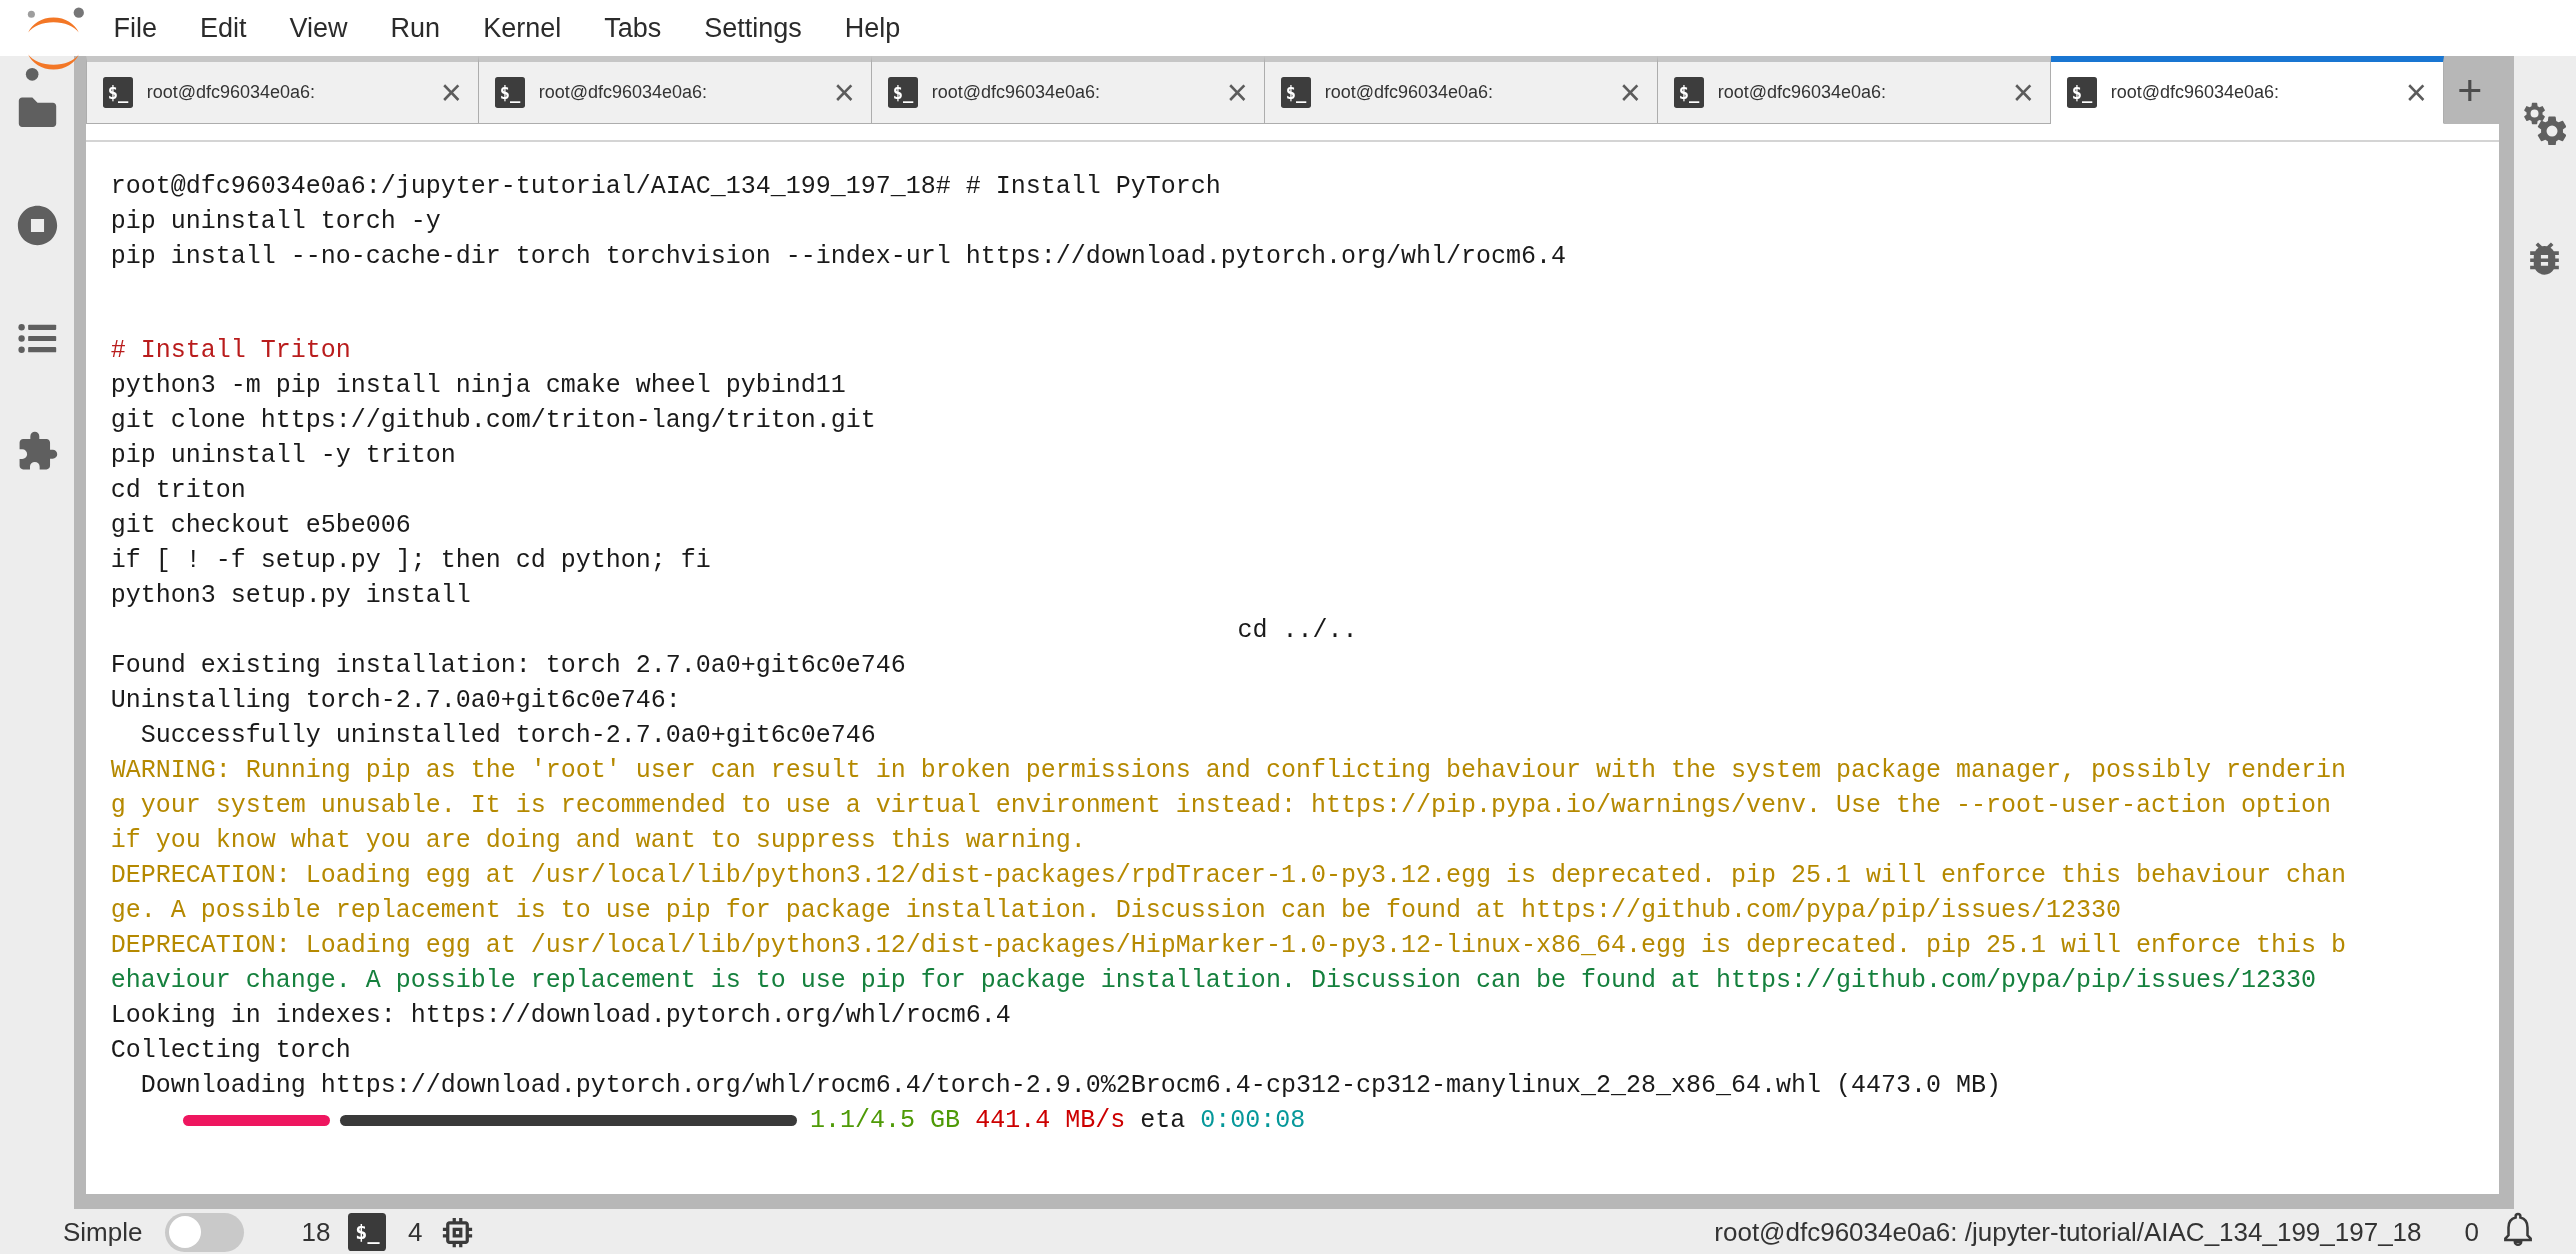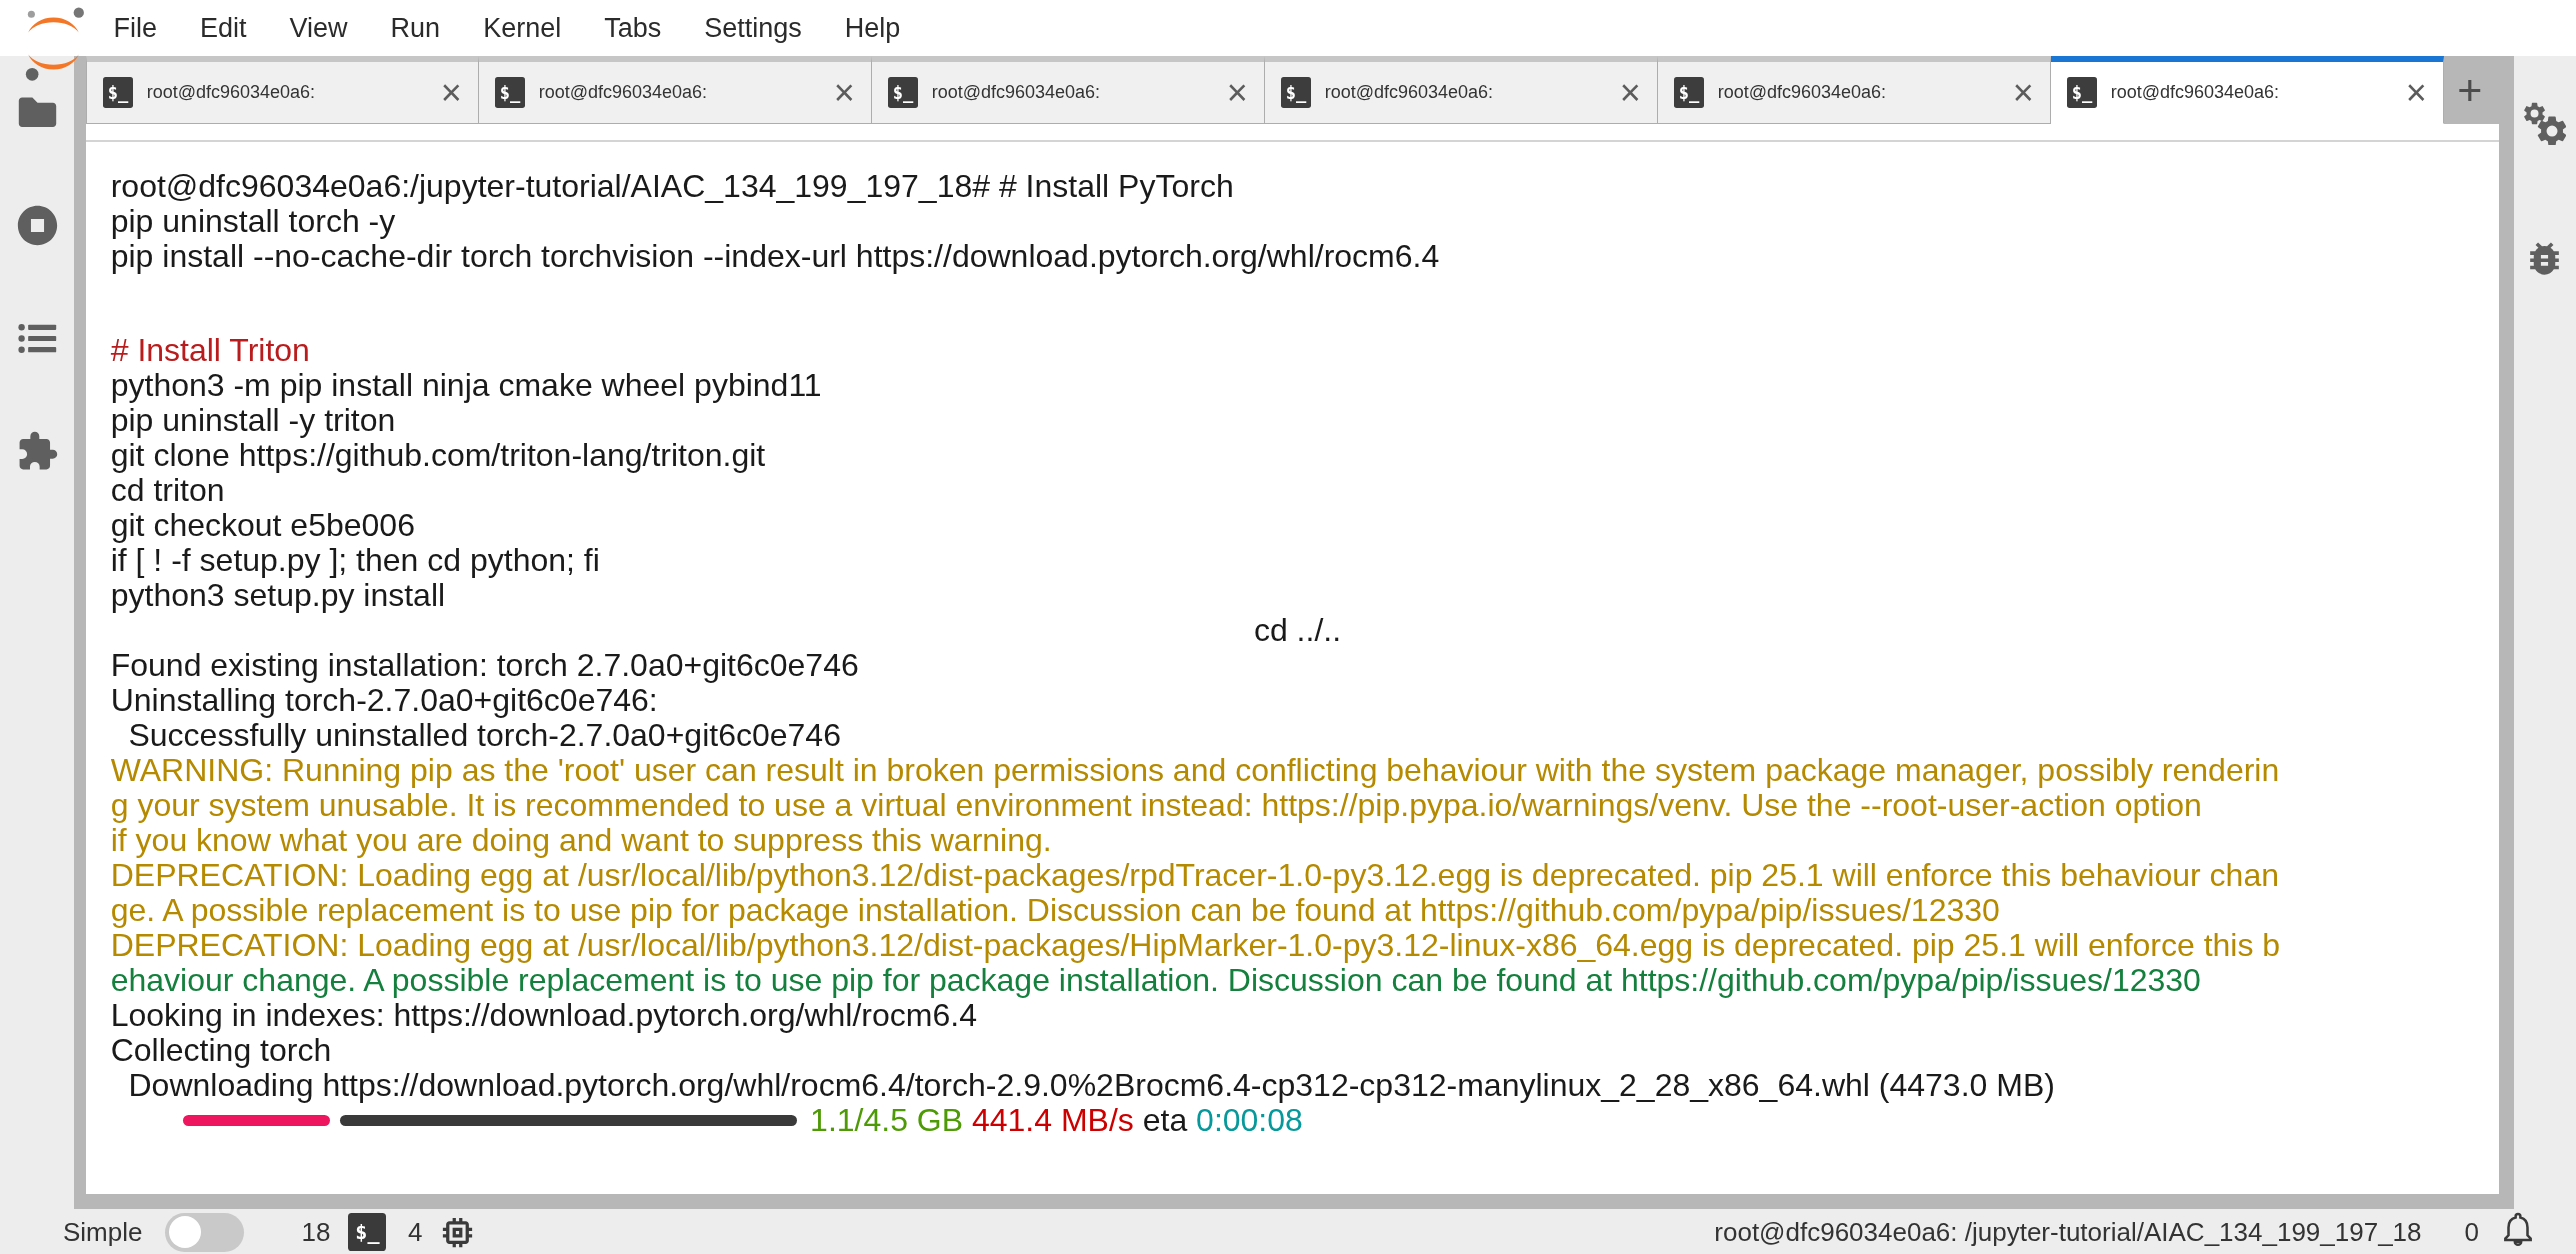--- a/index.html
+++ b/index.html
@@ -39,22 +39,22 @@
     display:flex; align-items:center; justify-content:center;
   }
   .tab-label { margin-left:13.5px; font-size:18px; color:#333333; white-space:nowrap; overflow:hidden; }
   .tab-close { margin-left:auto; color:#5c5c5c; font-size:36px; line-height:36px; font-weight:400; }
   #plus-btn { width:52px; height:68px; display:flex; align-items:center; justify-content:center;
               font-size:43px; color:#4d4d4d; font-weight:300; }
 
   
   #content { position:absolute; left:11.7px; top:68px; width:2413px; height:1070px; background:#ffffff; overflow:hidden; }
   #content-rule { position:absolute; left:0; top:16px; width:100%; height:1.8px; background:#d4d4d4; }
-  #term { position:absolute; left:25px; top:45px; right:14.4px; font-family:Liberation Sans, sans-serif;
-          font-size:32px; line-height:35px; color:#1a1a1a; }
+  #term { position:absolute; left:25px; top:45px; right:14.4px; font-family:Liberation Mono, monospace;
+          font-size:25px; line-height:35px; color:#1a1a1a; }
   .tline { white-space:pre; height:35px; }
   .tline.progress { display:flex; align-items:center; }
   .bar-seg { display:inline-block; height:11.7px; border-radius:6.3px; flex:0 0 auto; }
 
   
   #statusbar { position:absolute; left:0; top:1209px; width:2576px; height:46px; background:#ededed;
                display:flex; align-items:center; justify-content:space-between; padding:0 39px 0 63px;
                font-size:26px; color:#333333; }
   #status-left, #status-right { display:flex; align-items:center; }
   #toggle { width:79px; height:39px; border-radius:20px; background:#c9c9c9; margin-left:23px; position:relative; }
@@ -178,22 +178,22 @@
       </div>
     <div id="content">
       <div id="content-rule"></div>
       <div id="term">
           <div class="tline" style="color: rgb(26, 26, 26);">root@dfc96034e0a6:/jupyter-tutorial/AIAC_134_199_197_18# # Install PyTorch</div>
           <div class="tline" style="color: rgb(26, 26, 26);">pip uninstall torch -y</div>
           <div class="tline" style="color: rgb(26, 26, 26);">pip install --no-cache-dir torch torchvision --index-url https://download.pytorch.org/whl/rocm6.4</div>
           <div class="tline" style="color: rgb(26, 26, 26);"> </div>
           <div class="tline" style="color: #b91c1c; margin-top: 24px;"># Install Triton</div>
           <div class="tline" style="color: rgb(26, 26, 26);">python3 -m pip install ninja cmake wheel pybind11</div>
+          <div class="tline" style="color: rgb(26, 26, 26);">git clone https://github.com/triton-lang/triton.git</div>
           <div class="tline" style="color: rgb(26, 26, 26);">pip uninstall -y triton</div>
-          <div class="tline" style="color: rgb(26, 26, 26);">git clone https://github.com/triton-lang/triton.git</div>
           <div class="tline" style="color: rgb(26, 26, 26);">cd triton</div>
           <div class="tline" style="color: rgb(26, 26, 26);">git checkout e5be006</div>
           <div class="tline" style="color: rgb(26, 26, 26);">if [ ! -f setup.py ]; then cd python; fi</div>
           <div class="tline" style="color: rgb(26, 26, 26);">python3 setup.py install</div>
           <div class="tline" style="color: rgb(26, 26, 26); text-align: center;">cd ../..</div>
           <div class="tline" style="color: rgb(26, 26, 26);">Found existing installation: torch 2.7.0a0+git6c0e746</div>
           <div class="tline" style="color: rgb(26, 26, 26);">Uninstalling torch-2.7.0a0+git6c0e746:</div>
           <div class="tline" style="color: rgb(26, 26, 26);">  Successfully uninstalled torch-2.7.0a0+git6c0e746</div>
           <div class="tline" style="color: rgb(181, 137, 0);">WARNING: Running pip as the 'root' user can result in broken permissions and conflicting behaviour with the system package manager, possibly renderin</div>
           <div class="tline" style="color: rgb(181, 137, 0);">g your system unusable. It is recommended to use a virtual environment instead: https://pip.pypa.io/warnings/venv. Use the --root-user-action option</div>

